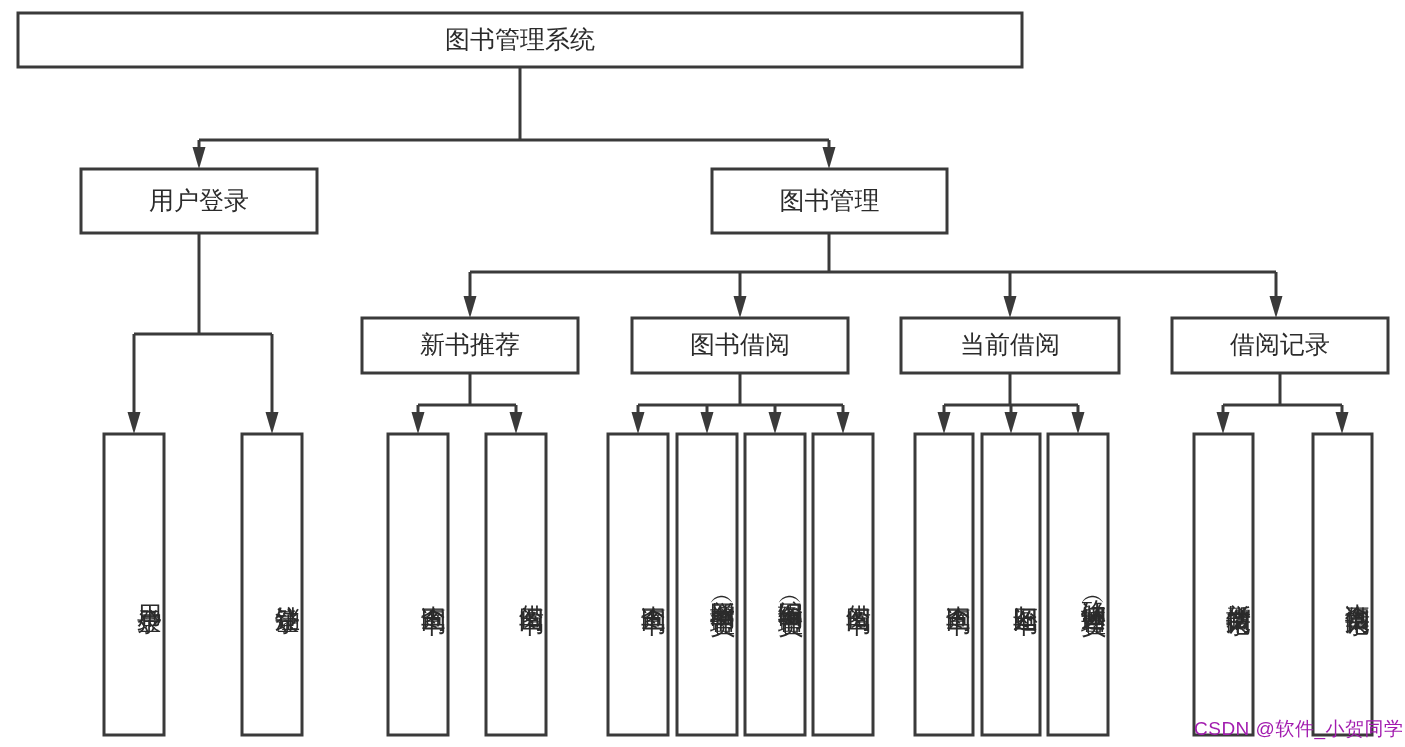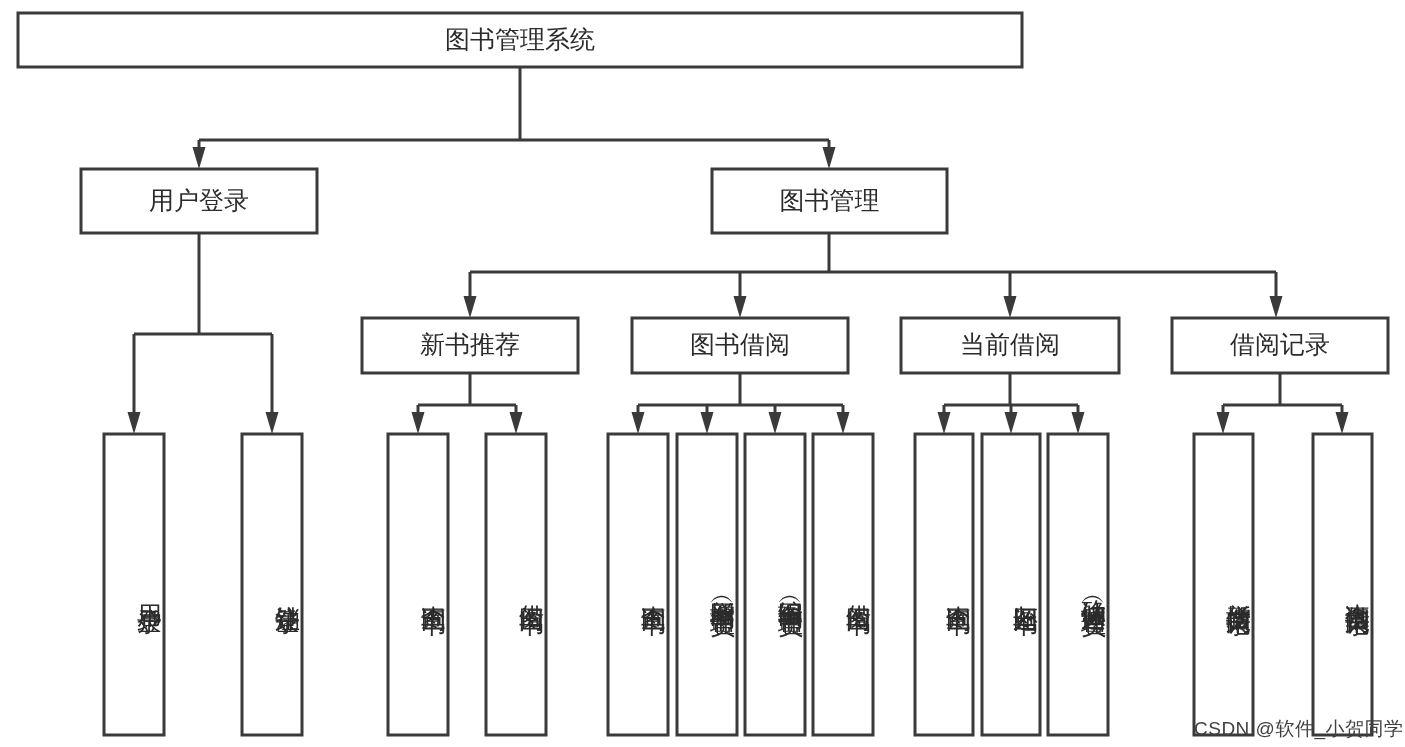--- a/index.html
+++ b/index.html
@@ -63,21 +63,21 @@
     display: flex;
     align-items: flex-start;
     justify-content: center;
     pointer-events: none;
     user-select: none;
   }
   .watermark {
     position: absolute;
     font-family: "Liberation Sans", "DejaVu Sans", sans-serif;
     font-size: 19px;
-    color: #404040;
+    color: #a21caf;
     white-space: nowrap;
     letter-spacing: 0.5px;
   }
 </style>
 </head>
 <body>
 
 <div id="diagram-root">
   <svg class="diagram-canvas" id="diagram-canvas" viewBox="0 0 1405 747">
       <g>

